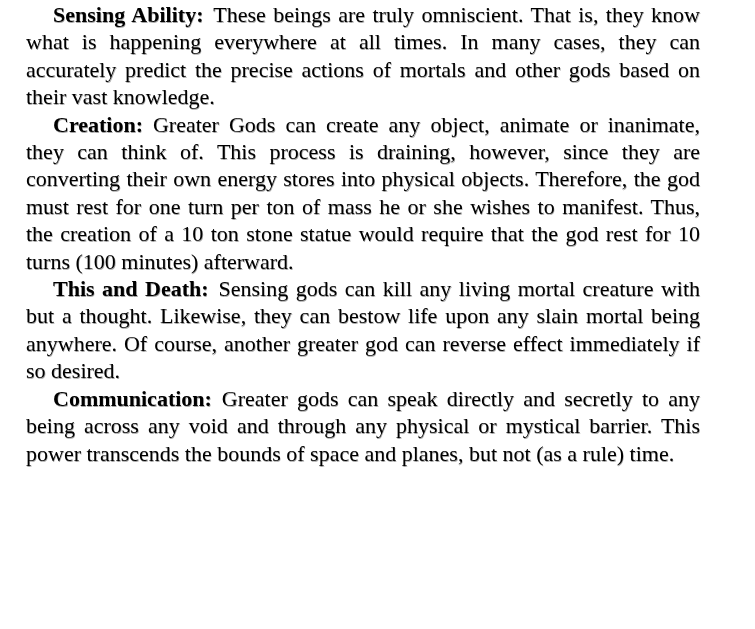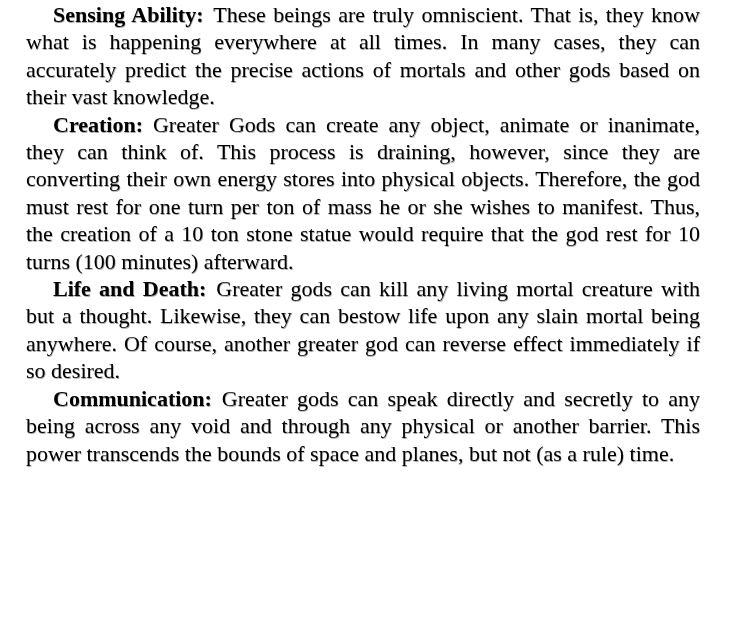--- a/index.html
+++ b/index.html
@@ -34,18 +34,18 @@
 </style>
 </head>
 <body>
 
 <div class="page">
 
   <p class="para"><span class="para-label">Sensing Ability:</span><span>These beings are truly omniscient. That is, they know what is happening everywhere at all times. In many cases, they can accurately predict the precise actions of mortals and other gods based on their vast knowledge.</span></p>
 
   <p class="para"><span class="para-label">Creation:</span><span>Greater Gods can create any object, animate or inanimate, they can think of. This process is draining, however, since they are converting their own energy stores into physical objects. Therefore, the god must rest for one turn per ton of mass he or she wishes to manifest. Thus, the creation of a 10 ton stone statue would require that the god rest for 10 turns (100 minutes) afterward.</span></p>
 
-  <p class="para"><span class="para-label">Life and Death:</span><span>Greater gods can kill any living mortal creature with but a thought. Likewise, they can bestow life upon any slain mortal being anywhere. Of course, another greater god can reverse effect immediately if so desired.</span></p>
+  <p class="para"><span class="para-label">This and Death:</span><span>Sensing gods can kill any living mortal creature with but a thought. Likewise, they can bestow life upon any slain mortal being anywhere. Of course, another greater god can reverse effect immediately if so desired.</span></p>
 
-  <p class="para"><span class="para-label">Communication:</span><span>Greater gods can speak directly and secretly to any being across any void and through any physical or another barrier. This power transcends the bounds of space and planes, but not (as a rule) time.</span></p>
+  <p class="para"><span class="para-label">Communication:</span><span>Greater gods can speak directly and secretly to any being across any void and through any physical or mystical barrier. This power transcends the bounds of space and planes, but not (as a rule) time.</span></p>
 
 
 </div>
 
 </body></html>

